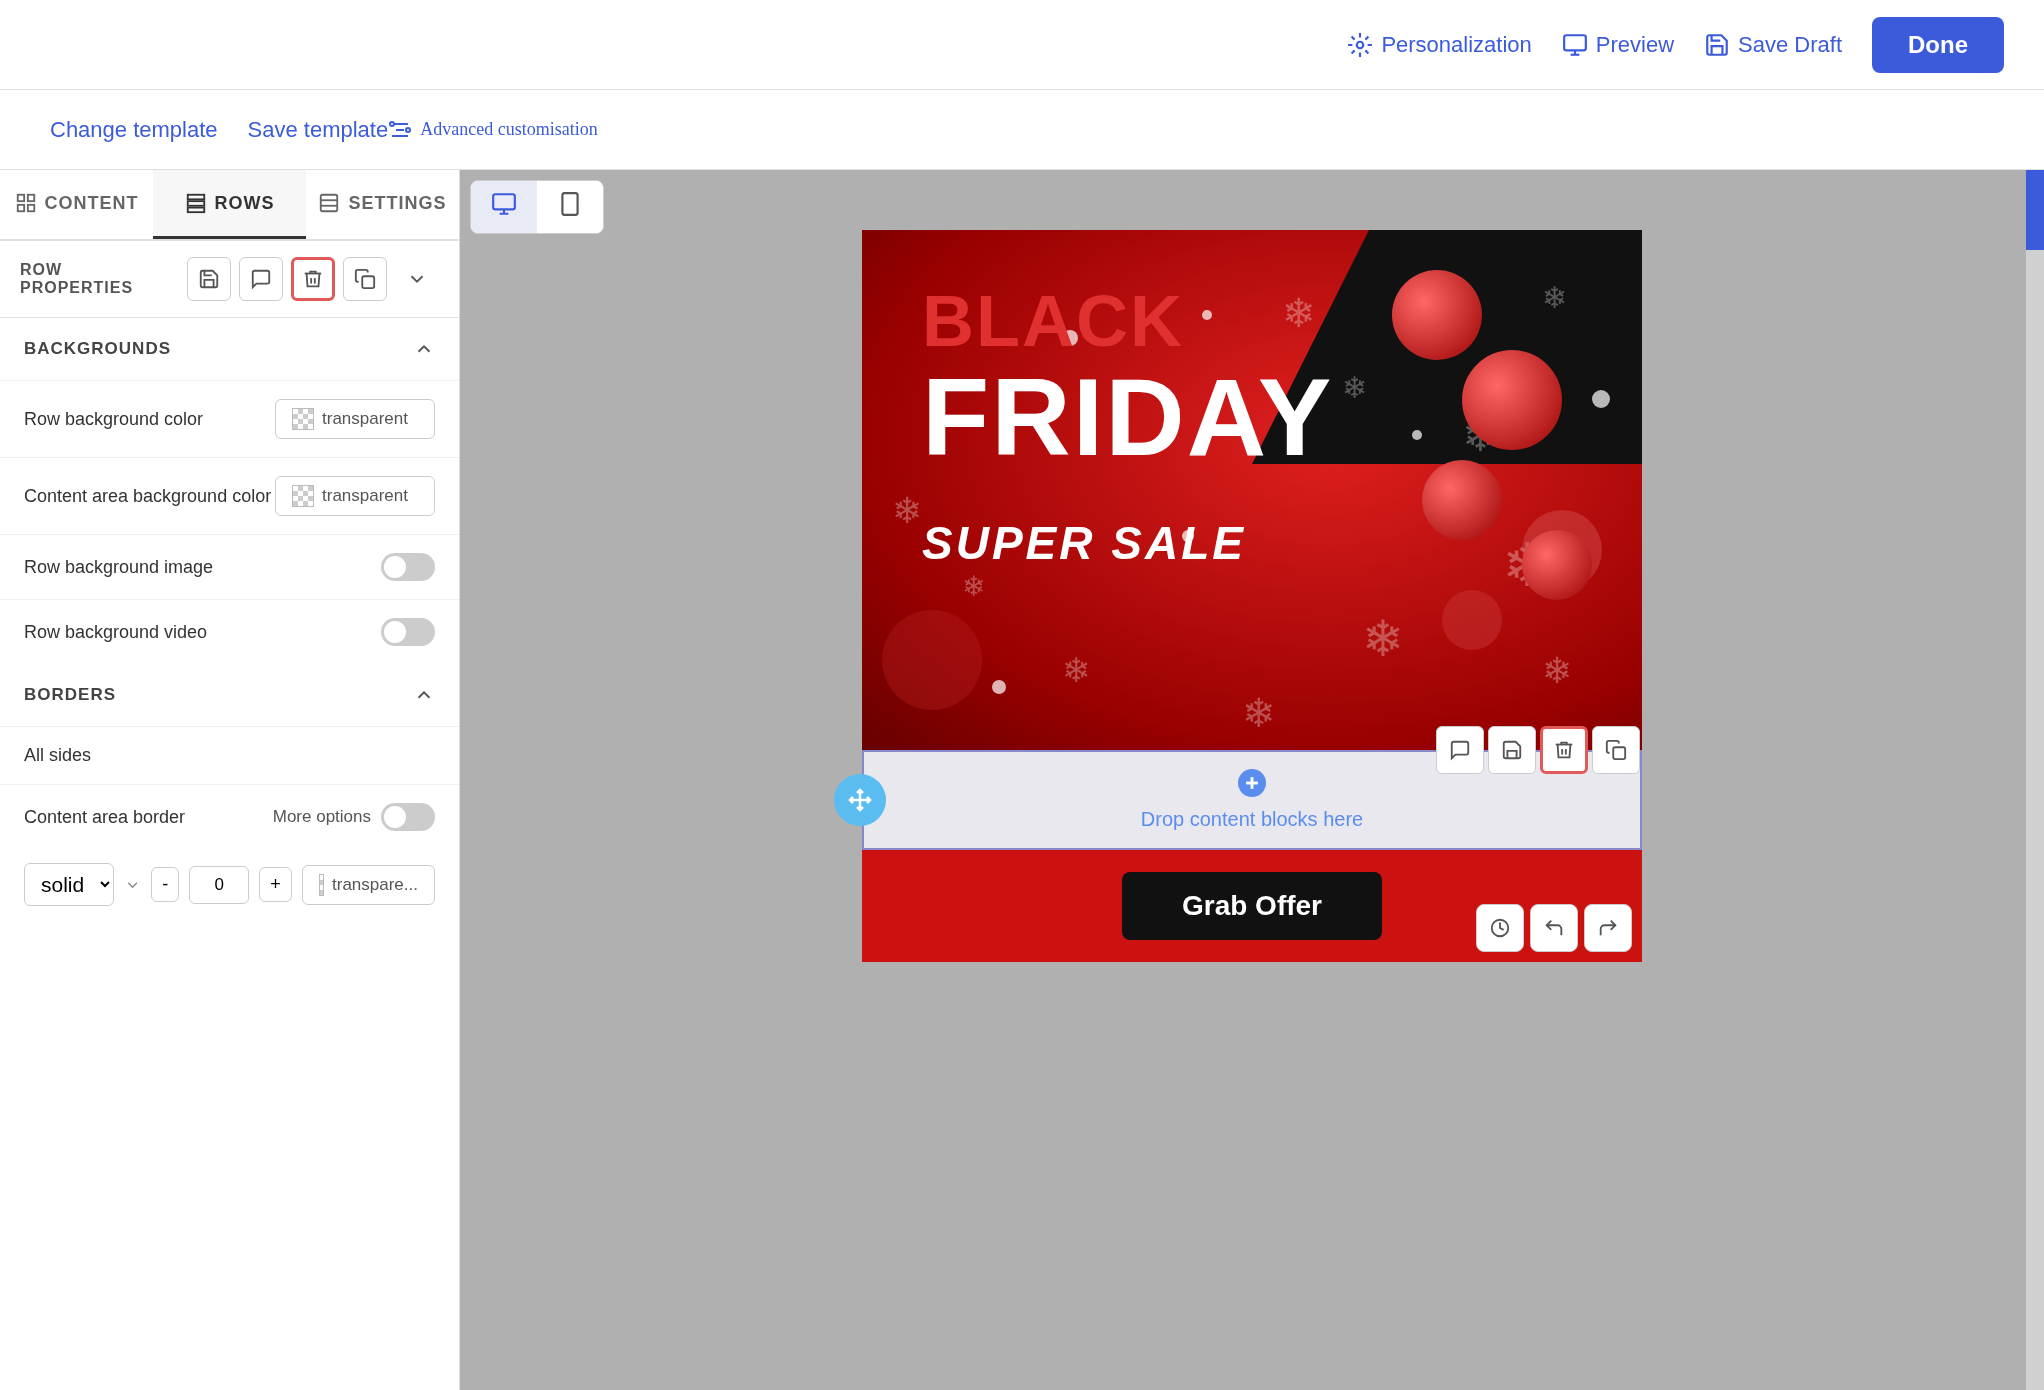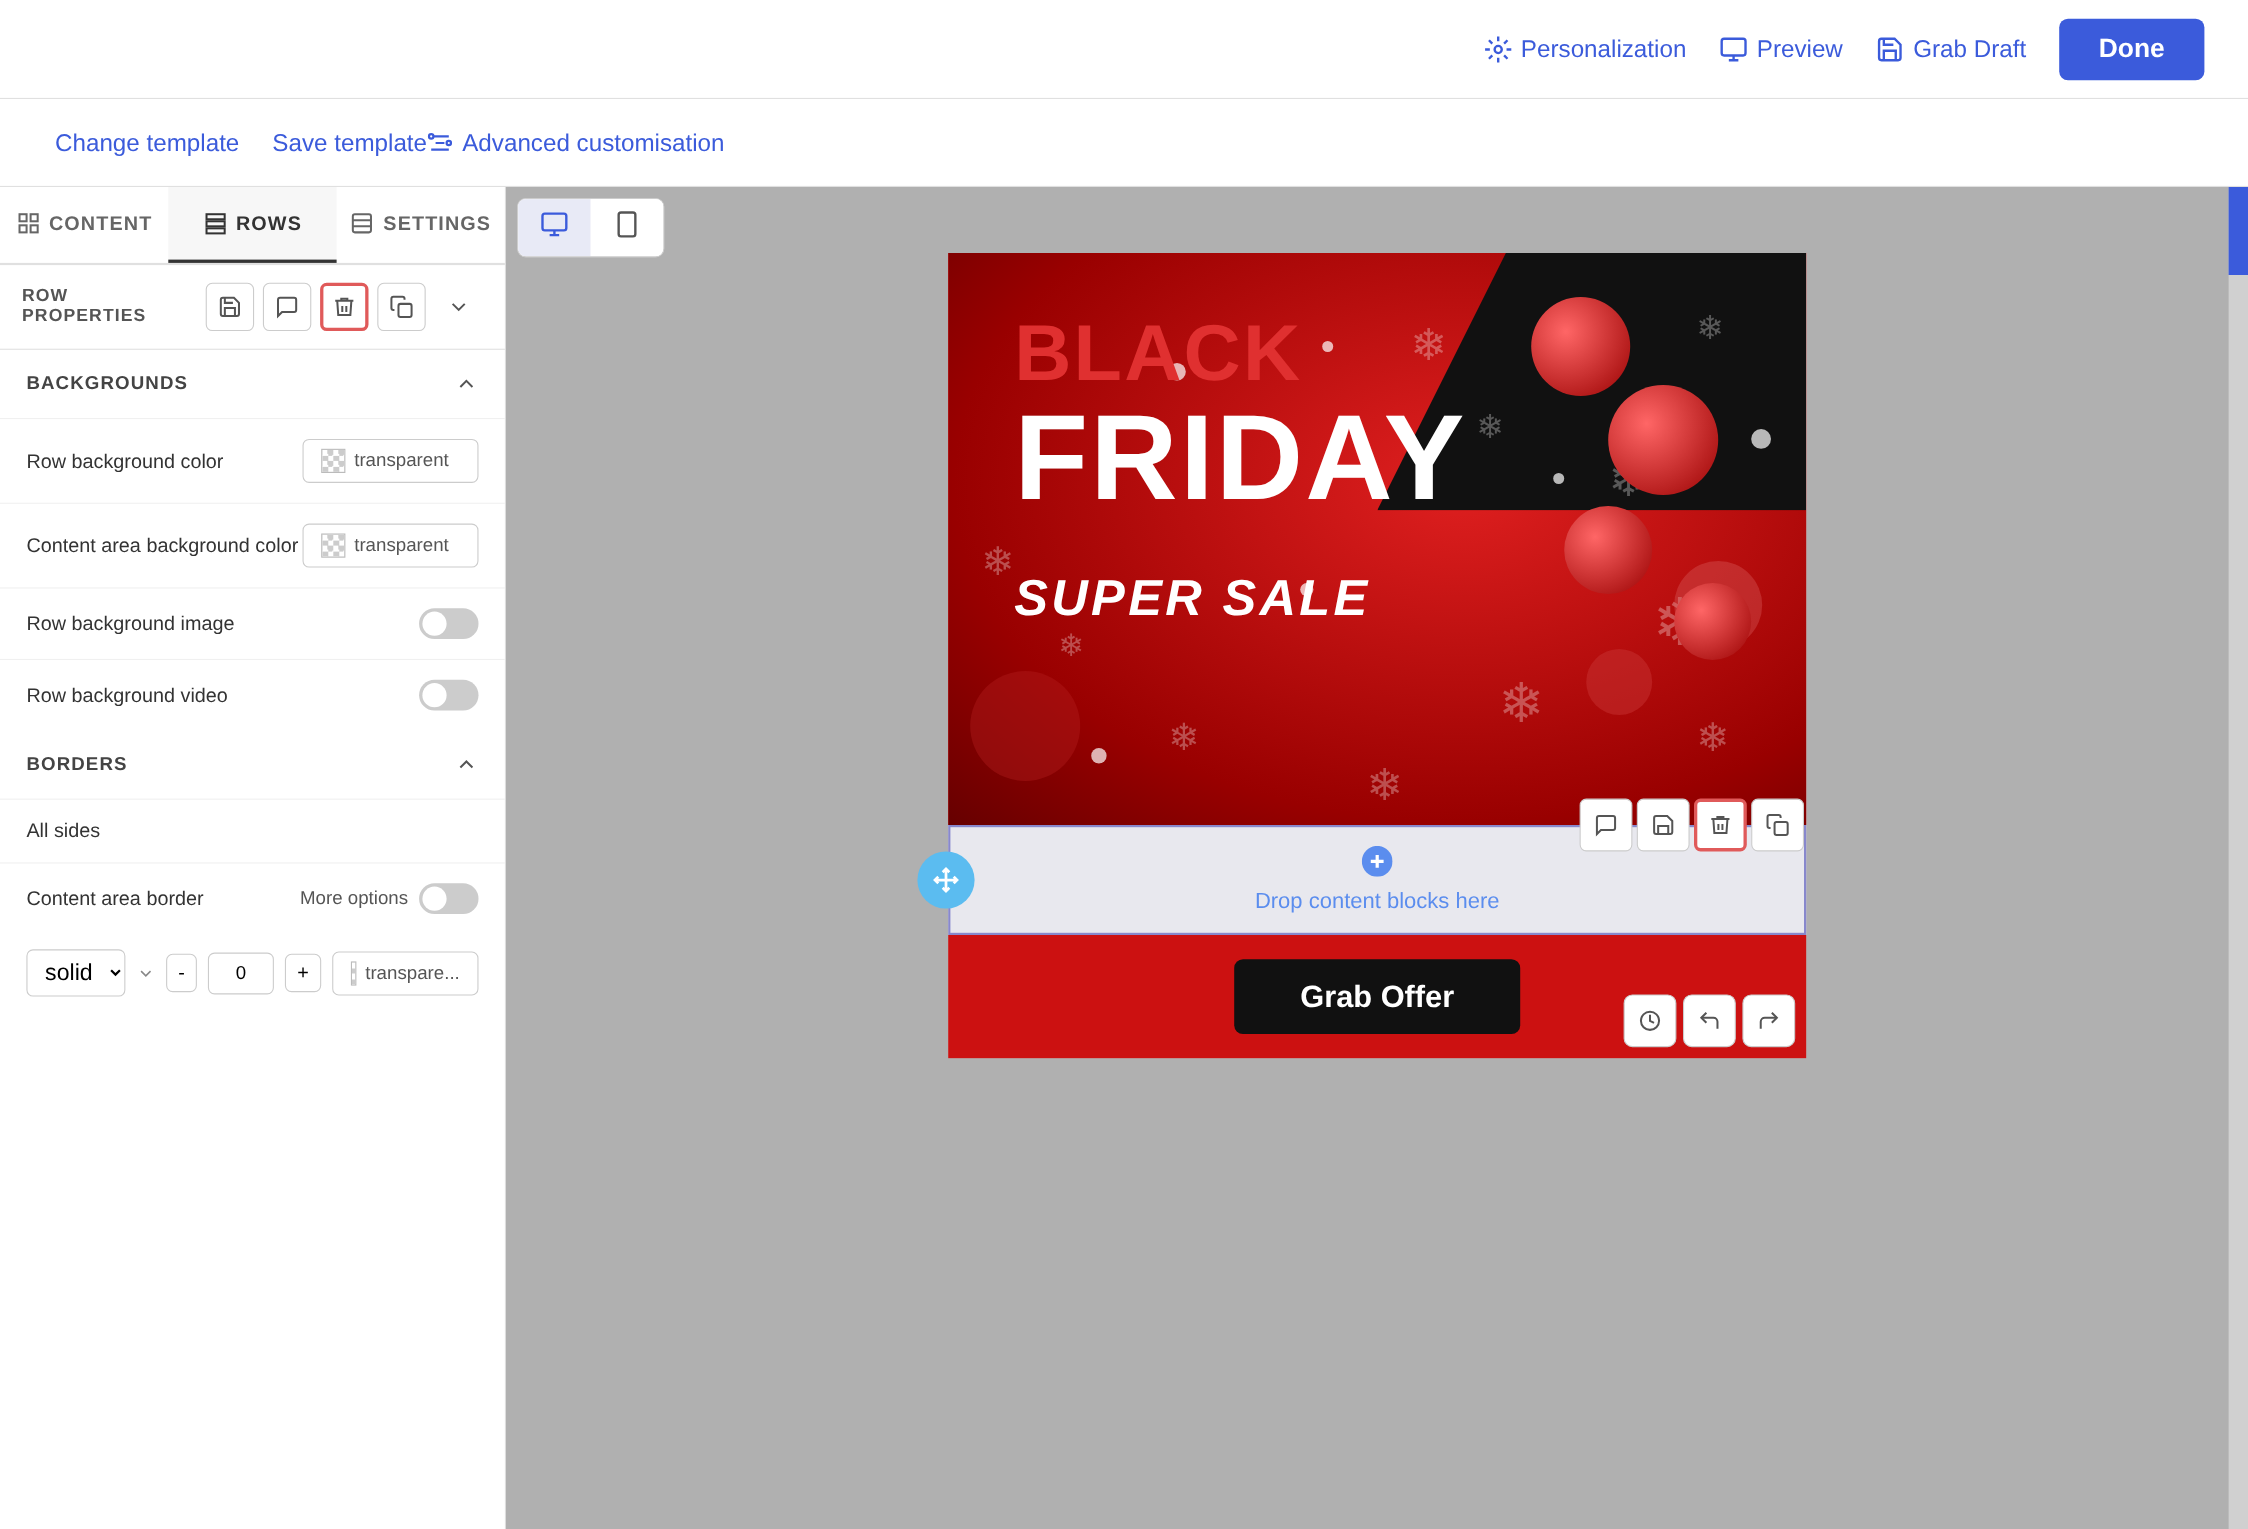--- a/index.html
+++ b/index.html
@@ -53,23 +53,24 @@
       color: #3b5bdb;
       cursor: pointer;
       background: none;
       border: none;
       text-decoration: none;
     }
     .adv-custom {
       display: flex;
       align-items: center;
       gap: 8px;
-      font-size: 22px;
+      font-size: 18px;
       color: #3b5bdb;
       cursor: pointer;
+      font-family: Liberation Serif, serif;
     }
 
     
     #main {
       display: flex;
       height: calc(1390px - 170px);
     }
 
     
     #leftpanel {
@@ -487,21 +488,21 @@
         <line x1="12" y1="17" x2="12" y2="21"></line>
     </svg>
     <span>Preview</span>
   </button>
   <button class="topbar-action">
     <svg class="svg-icon" width="26" height="26" viewBox="0 0 24 24" fill="none" stroke="#3b5bdb" stroke-width="2">
       <path d="M19 21H5a2 2 0 01-2-2V5a2 2 0 012-2h11l5 5v11a2 2 0 01-2 2z"></path>
         <polyline points="17,21 17,13 7,13 7,21"></polyline>
         <polyline points="7,3 7,8 15,8"></polyline>
     </svg>
-    <span>Grab Draft</span>
+    <span>Save Draft</span>
   </button>
   <button class="btn-done">Done</button>
 </div>
 
 <div id="templatebar">
   <div class="template-links">
     <a class="template-link">Change template</a>
     <a class="template-link">Save template</a>
   </div>
   <div class="adv-custom">

